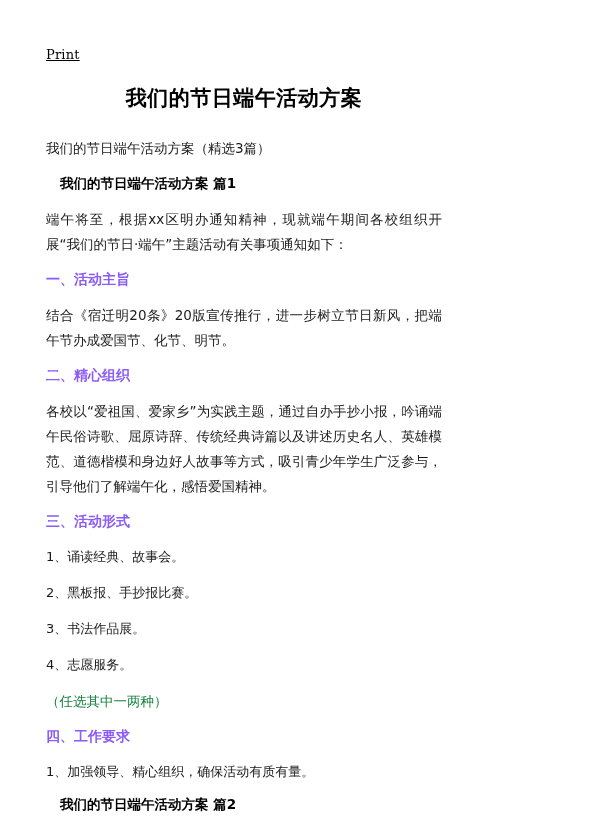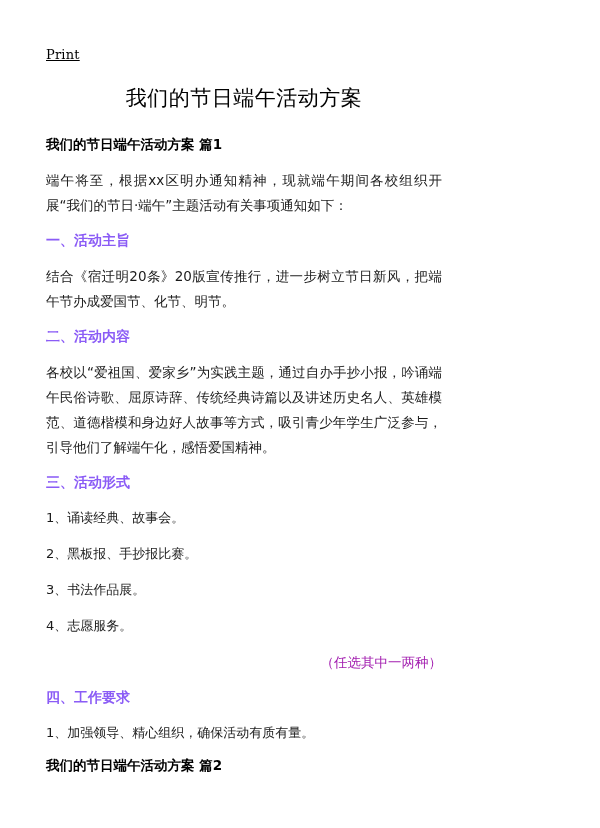--- a/index.html
+++ b/index.html
@@ -25,82 +25,82 @@
     font-family: "DejaVu Serif", "Liberation Serif", serif;
     font-size: 13px;
     color: #000;
     margin: 0 0 22px 0;
     display: inline-block;
     letter-spacing: 0.2px;
   }
   .doc-title {
     text-align: center;
     font-size: 21px;
-    font-weight: normal;
+    font-weight: bold;
     margin: 0 0 24px 0;
     letter-spacing: 0.5px;
     color: #000;
   }
   .para {
     font-size: 13.5px;
     line-height: 1.85;
     margin: 0 0 14px 0;
     text-align: justify;
     color: #1a1a1a;
   }
   .sec-head {
     font-size: 14px;
     font-weight: bold;
     margin: 0 0 14px 0;
     color: #8b5cf6;
   }
   .sub-head {
     font-size: 13.5px;
     font-weight: bold;
-    margin: 0 0 14px 0;
+    margin: 0 0 14px 14px;
     color: #000;
   }
   .list-item {
     font-size: 13px;
     line-height: 1.85;
     margin: 0 0 12px 0;
     color: #1a1a1a;
   }
   .note {
     font-size: 13.5px;
     line-height: 1.85;
     margin: 0 0 14px 0;
-    color: #a21caf;
-    text-align: right;
+    color: #15803d;
   }
   .block {
     margin: 0;
   }
 </style>
 </head>
 <body>
 
 <div class="page">
 
   <a class="print-link" href="#">Print</a>
 
   <h1 class="doc-title">我们的节日端午活动方案</h1>
 
+  <p class="para">我们的节日端午活动方案（精选3篇）</p>
 
   <div class="block">
     <h2 class="sub-head">我们的节日端午活动方案 篇1</h2>
     <p class="para">端午将至，根据xx区明办通知精神，现就端午期间各校组织开展“我们的节日·端午”主题活动有关事项通知如下：</p>
 
     <div class="block">
       <h3 class="sec-head">一、活动主旨</h3>
       <p class="para">结合《宿迁明20条》20版宣传推行，进一步树立节日新风，把端午节办成爱国节、化节、明节。</p>
     </div>
 
     <div class="block">
-      <h3 class="sec-head">二、活动内容</h3>
+      <h3 class="sec-head">二、精心组织</h3>
       <p class="para">各校以“爱祖国、爱家乡”为实践主题，通过自办手抄小报，吟诵端午民俗诗歌、屈原诗辞、传统经典诗篇以及讲述历史名人、英雄模范、道德楷模和身边好人故事等方式，吸引青少年学生广泛参与，引导他们了解端午化，感悟爱国精神。</p>
     </div>
 
     <div class="block">
       <h3 class="sec-head">三、活动形式</h3>
       <p class="list-item">1、诵读经典、故事会。</p>
       <p class="list-item">2、黑板报、手抄报比赛。</p>
       <p class="list-item">3、书法作品展。</p>
       <p class="list-item">4、志愿服务。</p>
       <p class="note">（任选其中一两种）</p>

